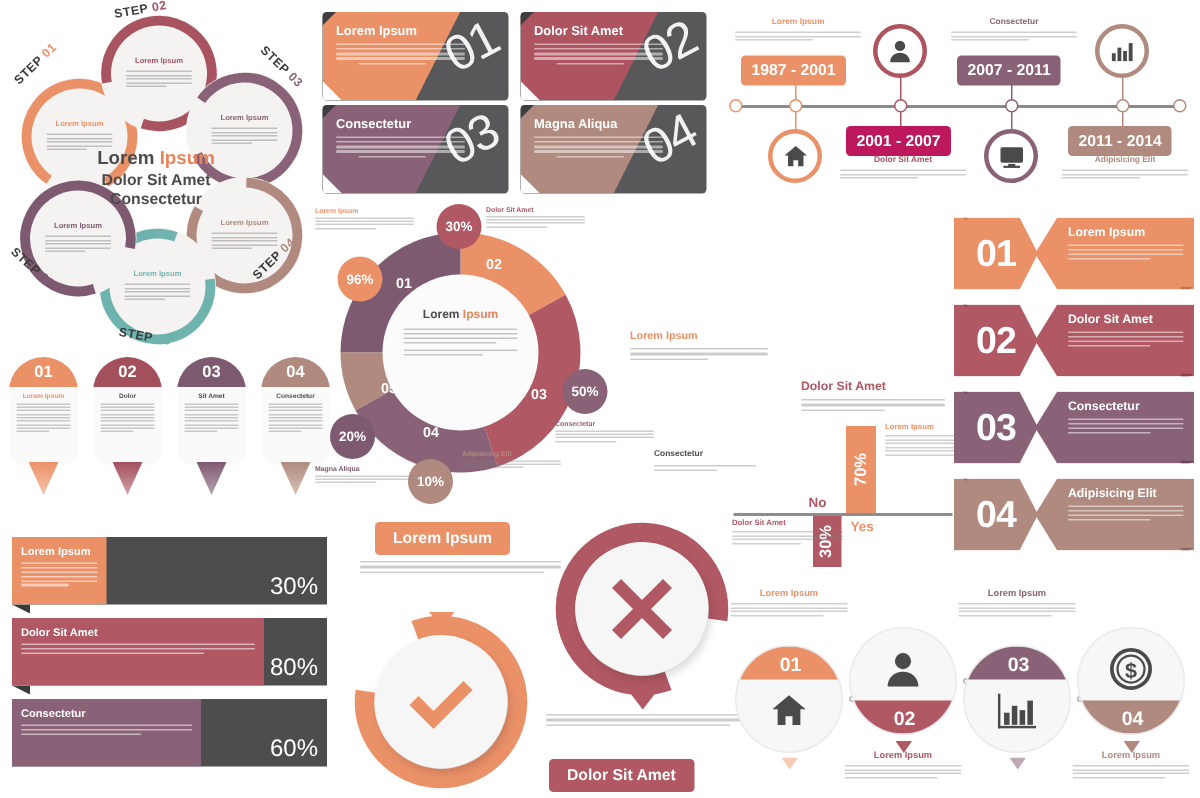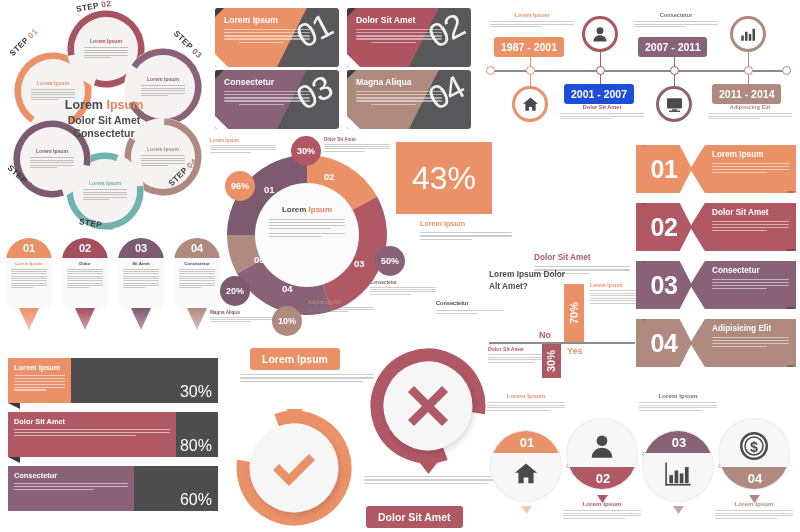--- a/index.html
+++ b/index.html
@@ -467,21 +467,21 @@
 
     <div class="tl-node" style="left:114px; border-color:#ae5360;"></div>
     <div class="tl-stem" style="left:117.6px; top:48px; height:18px; background:#ae5360;"></div>
     <div class="tl-circ" style="left:100px; top:12px; border-color:#ae5360;">
       <svg width="18" height="18" viewBox="0 0 24 24" fill="#4a4a4a">
         <circle cx="12" cy="7.5" r="4.6"></circle>
           <path d="M3.2 22c0-5 3.9-8.4 8.8-8.4s8.8 3.4 8.8 8.4z"></path>
       </svg>
     </div>
     <div class="tl-stem" style="left:117.6px; top:70px; height:12px; background:#ae5360;"></div>
-    <div class="tl-pill" style="left:82px; top:80px; background:#1d4ed8;">2001 - 2007</div>
+    <div class="tl-pill" style="left:82px; top:80px; background:#be185d;">2001 - 2007</div>
     <div class="tl-cap" style="left:78px; top:100px;">
       <h6 style="color:#ae5360;">Dolor Sit Amet</h6>
       <span class="lines">
           <i></i>
           <i></i>
           <i></i>
         </span>
     </div>
 
     <div class="tl-node" style="left:188px; border-color:#8a6277;"></div>
@@ -606,23 +606,20 @@
     <div class="bubtext" style="left:-2px; top:170px;">
       <h6 style="color:#7e5a70;">Magna Aliqua</h6>
       <span class="lines">
           <i></i>
           <i></i>
           <i></i>
         </span>
     </div>
   </div>
 
-  <div class="pctblock" style="left:396px; top:142px;">
-    <div class="pctbox" style="width:96px; height:72px; background:#eb9168; font-size:32px;">43%</div>
-  </div>
   <div class="pctcap" style="left:420px; top:219px; width:92px;">
     <h5 style="font-size:7.2px; color:#eb9168;">Lorem Ipsum</h5>
     <span class="lines">
         <i></i>
         <i></i>
         <i style="width:56%"></i>
       </span>
   </div>
 
   <div class="pctcap" style="left:534px; top:253px; width:96px;">
@@ -636,21 +633,20 @@
 
   <div class="pctcap" style="left:436px; top:300px; width:68px;">
     <h5 style="font-size:5.6px; color:#4b4b4b;">Consectetur</h5>
     <span class="lines">
         <i style="height:1px"></i>
         <i style="height:1px"></i>
       </span>
   </div>
 
   <div class="abs" id="yesno">
-    <div class="yn-q">Lorem Ipsum Dolor Alt Amet?</div>
     <div class="yn-base"></div>
 
     <div class="yn-bar" style="left:75px; top:16px; width:20px; height:58px; background:#eb9168;">
       <span>70%</span>
     </div>
     <div class="yn-lab" style="left:78px; top:78px; color:#eb9168;">Yes</div>
     <div class="yn-cap" style="left:101px; top:14px;">
       <h6 style="color:#eb9168;">Lorem Ipsum</h6>
       <span class="lines">
           <i></i>

